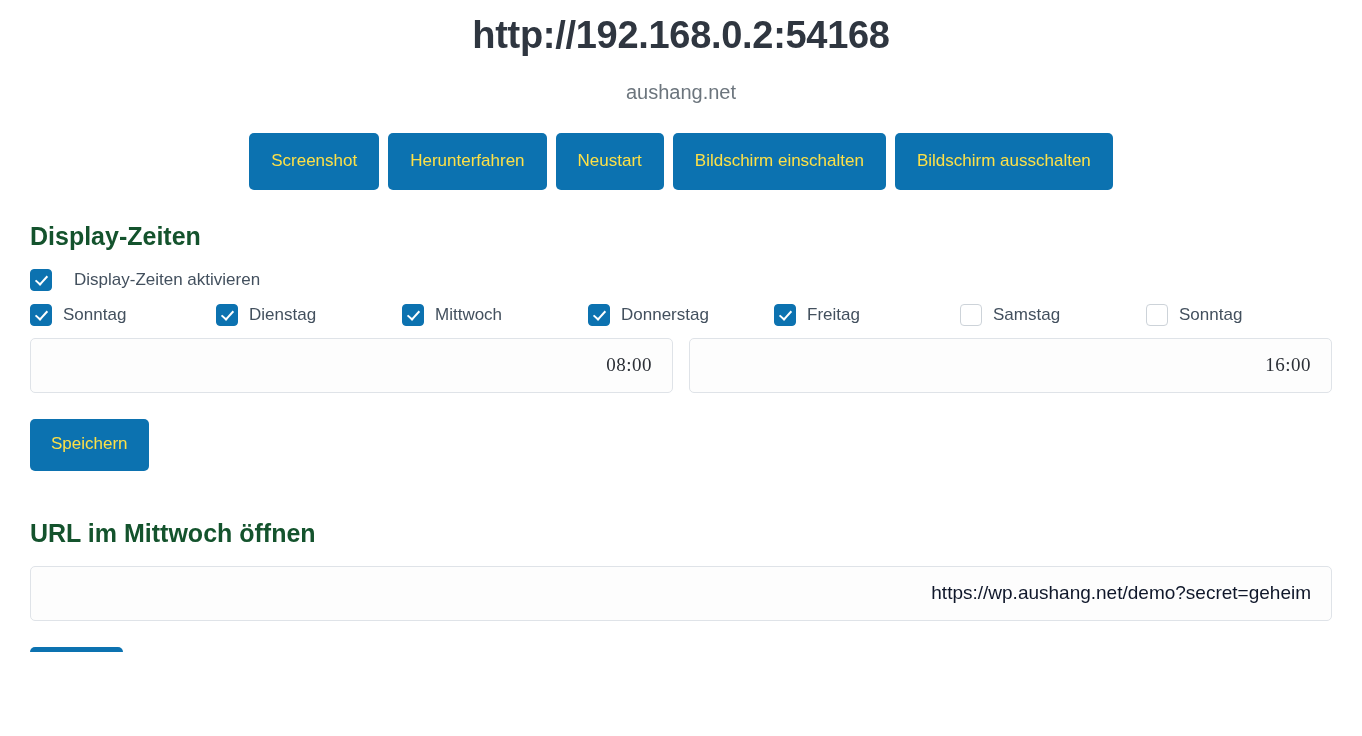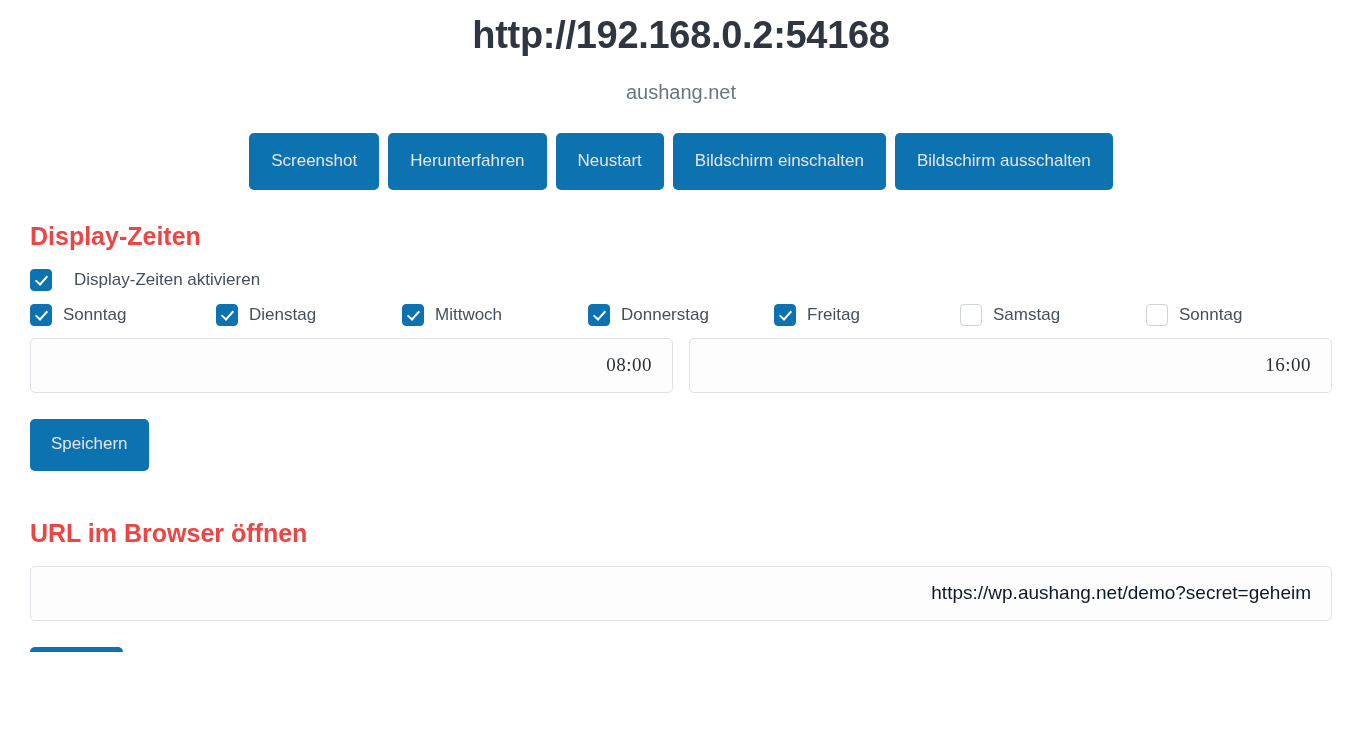--- a/index.html
+++ b/index.html
@@ -45,21 +45,21 @@
 
   
   .action-row {
     display: flex;
     justify-content: center;
     gap: 9px;
     margin-top: 29px;
   }
   .btn {
     background: #0c72b0;
-    color: #e5e5e5;
+    color: #fde047;
     border: none;
     border-radius: 5px;
     font-family: "Liberation Sans", sans-serif;
     font-size: 17px;
     line-height: 1;
     padding: 16px 22px 18px 22px;
     cursor: pointer;
     white-space: nowrap;
     min-height: 57px;
     display: inline-flex;
@@ -68,21 +68,21 @@
   }
 
   
   .content {
     padding: 0 30px;
     margin-top: 31px;
   }
   h2.section-title {
     font-size: 25px;
     font-weight: bold;
-    color: #ef4444;
+    color: #14532d;
     margin: 0 0 18px 0;
     line-height: 1.2;
   }
 
   
   .check-line {
     display: flex;
     align-items: center;
     gap: 22px;
     margin-bottom: 13px;
@@ -248,21 +248,21 @@
       <div class="field">
         <span class="val">16:00</span>
       </div>
     </div>
 
     <div class="save-wrap">
       <button class="btn btn-save">Speichern</button>
     </div>
 
     <div class="section-url">
-      <h2 class="section-title">URL im Browser öffnen</h2>
+      <h2 class="section-title">URL im Mittwoch öffnen</h2>
 
       <div class="field url-field">
         <span class="placeholder">https://wp.aushang.net/demo?secret=geheim</span>
       </div>
 
       <div class="open-wrap">
         <button class="btn btn-save">Öffnen</button>
       </div>
     </div>
 

